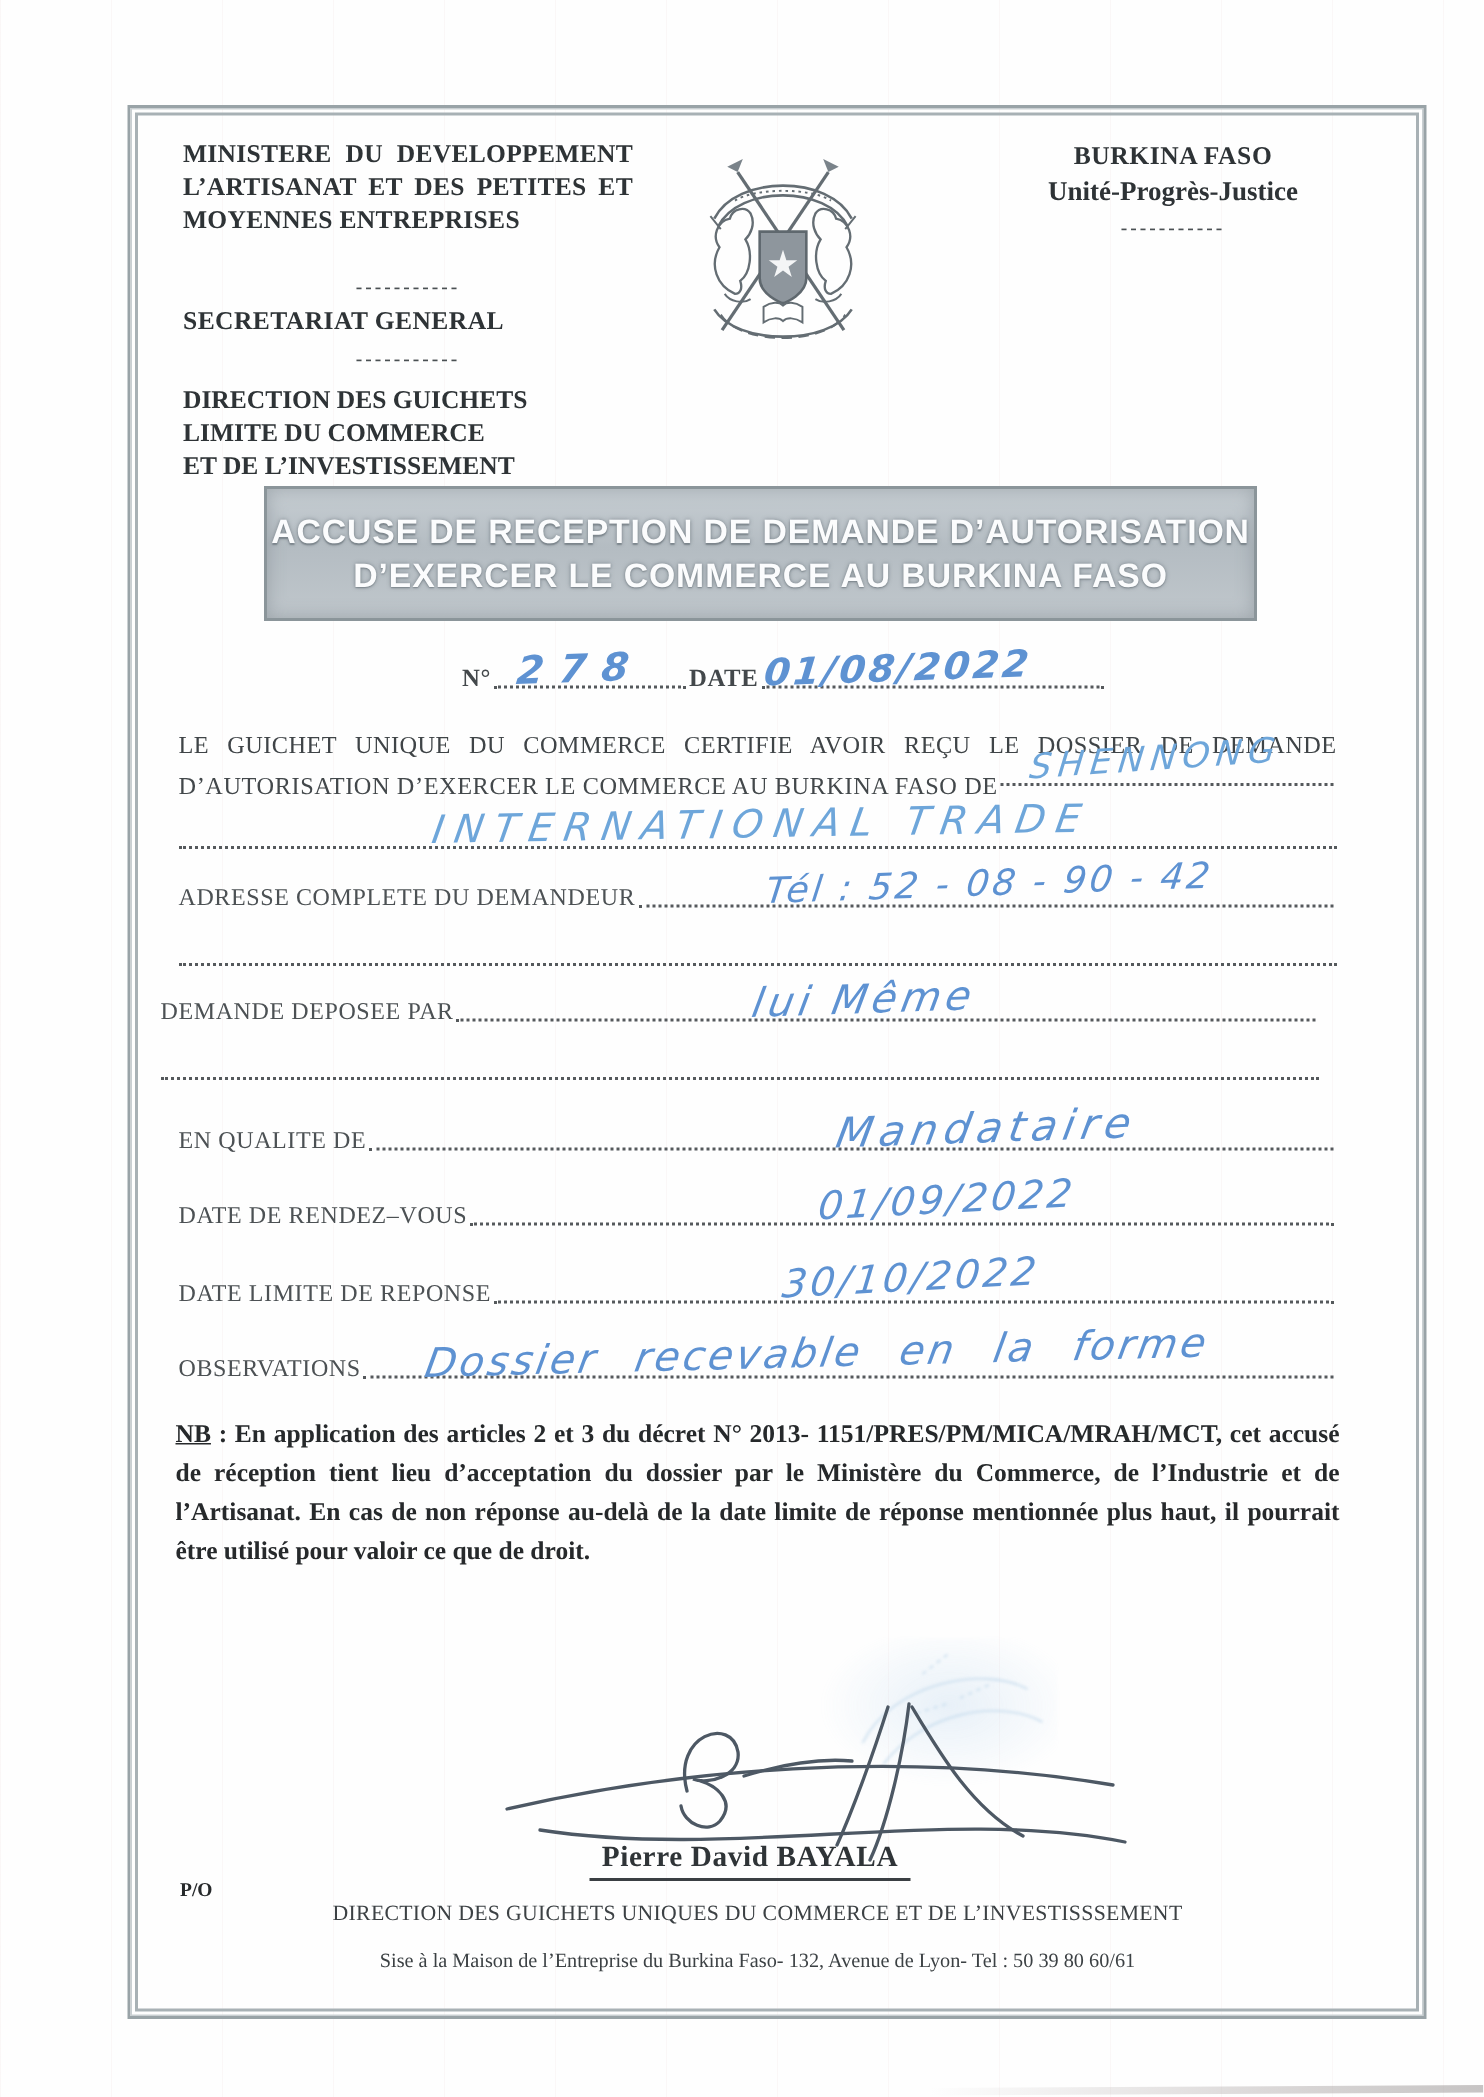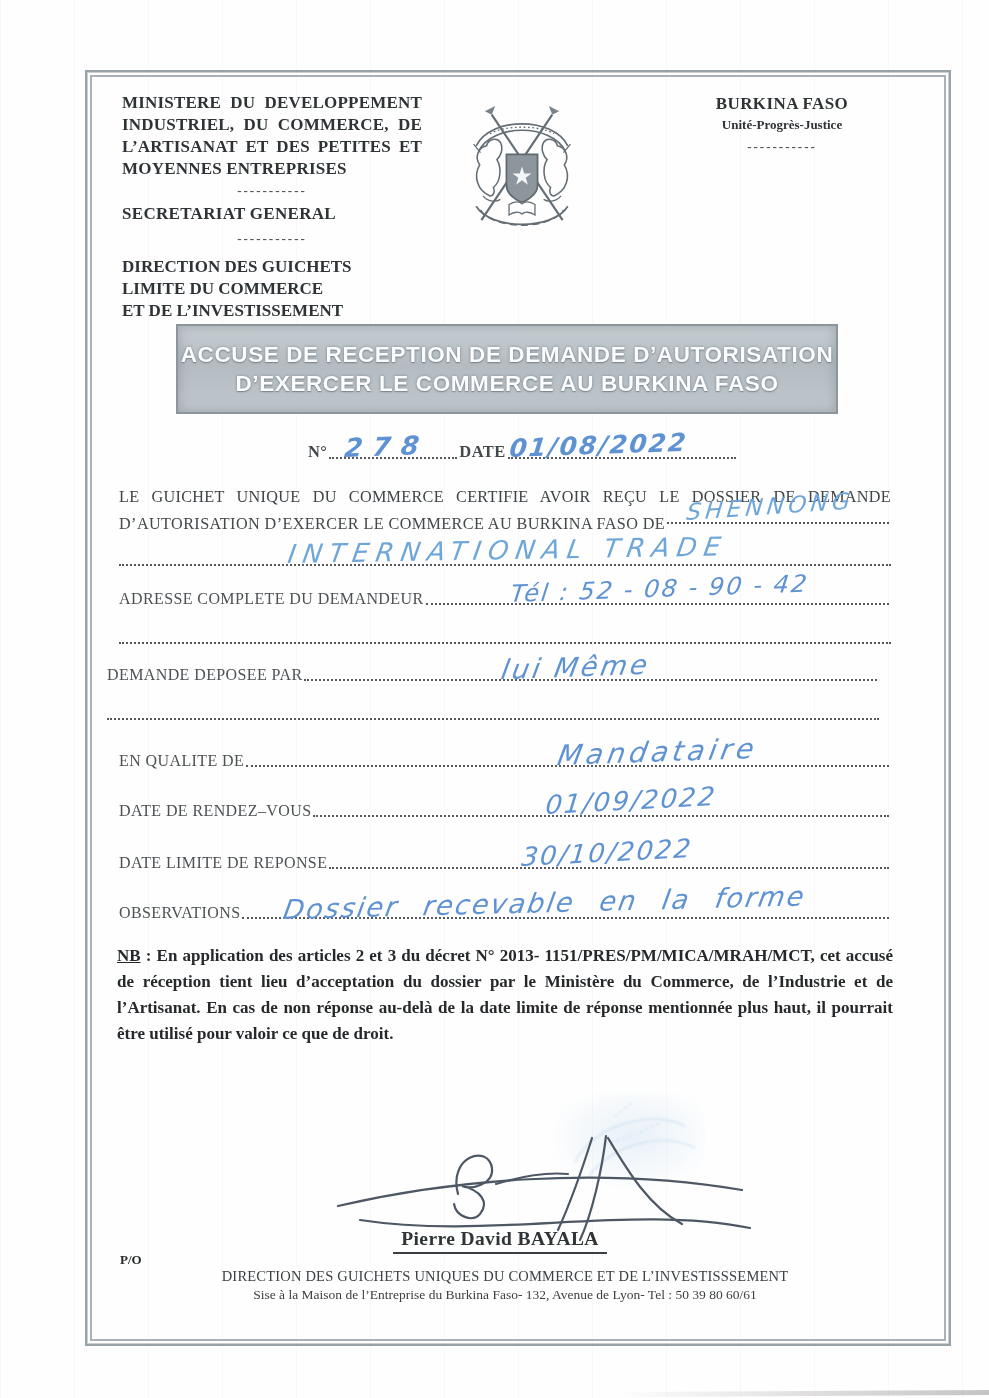--- a/index.html
+++ b/index.html
@@ -23,21 +23,21 @@
   .abs{position:absolute;}
   
   .ministry{left:122px;top:92px;width:300px;color:#2e3336;font-weight:bold;font-size:17px;line-height:22px;letter-spacing:.2px;}
   .jline{text-align:justify;text-align-last:justify;}
   .dashes{color:#4a5053;font-weight:bold;letter-spacing:2px;font-size:13px;}
   .dash-center{width:300px;text-align:center;}
   .secretariat{left:122px;top:204px;width:300px;color:#2e3336;font-weight:bold;font-size:17px;letter-spacing:.3px;}
   .direction{left:122px;top:256px;width:300px;color:#2e3336;font-weight:bold;font-size:17px;line-height:22px;}
   .country-block{left:672px;top:94px;width:220px;text-align:center;color:#2e3336;}
   .country{font-weight:bold;font-size:17px;letter-spacing:.4px;}
-  .motto{font-weight:bold;font-size:13px;margin-top:3px;}
+  .motto{font-weight:bold;font-size:18px;margin-top:3px;}
   .coa{left:452px;top:90px;width:140px;height:160px;}
   
   .banner{
     left:176px;top:324px;width:658px;height:86px;
     background:linear-gradient(180deg,#c7ced3 0%,#b4bcc2 45%,#c0c7cc 100%);
     border:2px solid #8b959a;box-shadow:inset 0 0 12px rgba(110,120,126,.45);
     display:flex;flex-direction:column;justify-content:center;align-items:center;
     font-family:"Liberation Sans", sans-serif;font-weight:bold;color:#fbfcfd;
     font-size:22.5px;letter-spacing:.6px;line-height:29px;
     text-shadow:0 0 3px rgba(120,130,136,.9), 0 1px 1px rgba(90,100,106,.6);
@@ -61,34 +61,33 @@
   .stamp{
     left:545px;top:1092px;width:160px;height:100px;opacity:.55;filter:blur(1px);
     background:radial-gradient(ellipse at 55% 45%, rgba(150,190,225,.38), rgba(150,190,225,0) 70%);
   }
   .sig{left:330px;top:1128px;width:440px;height:115px;}
   .signer{left:330px;top:1228px;width:340px;text-align:center;font-weight:bold;color:#2f3437;font-size:19.5px;letter-spacing:.4px;}
   .signer span{border-bottom:2px solid #3a3f43;padding:0 8px 2px 8px;display:inline-block;}
   .po{left:120px;top:1252px;font-weight:bold;color:#26292b;font-size:13px;}
   .footer{left:120px;top:1268px;width:770px;text-align:center;color:#3c4144;}
   .footer .f1{font-size:14.5px;letter-spacing:.2px;}
-  .footer .f2{font-size:13.5px;margin-top:2px;}
+  .footer .f2{font-size:13.5px;margin-top:14px;}
   .bottom-smudge{left:620px;top:1391px;width:369px;height:5px;background:linear-gradient(90deg,transparent,#b9b3b3 60%,#8f8a8a);opacity:.5;transform:rotate(-.3deg);}
 </style>
 </head>
 <body>
 
 <div class="page">
   <div class="frame">
     <div class="frame-inner"></div>
   </div>
 
   <div class="abs ministry">
     <div class="jline">MINISTERE DU DEVELOPPEMENT</div>
-    <div class="jline">INDUSTRIEL, DU COMMERCE, DE</div>
     <div class="jline">L’ARTISANAT ET DES PETITES ET</div>
     <div>MOYENNES ENTREPRISES</div>
   </div>
   <div class="abs dashes dash-center" style="left:122px;top:183px;">-----------</div>
   <div class="abs secretariat">SECRETARIAT GENERAL</div>
   <div class="abs dashes dash-center" style="left:122px;top:231px;">-----------</div>
   <div class="abs direction">
     <div>DIRECTION DES GUICHETS</div>
     <div>LIMITE DU COMMERCE</div>
     <div>ET DE  L’INVESTISSEMENT</div>

